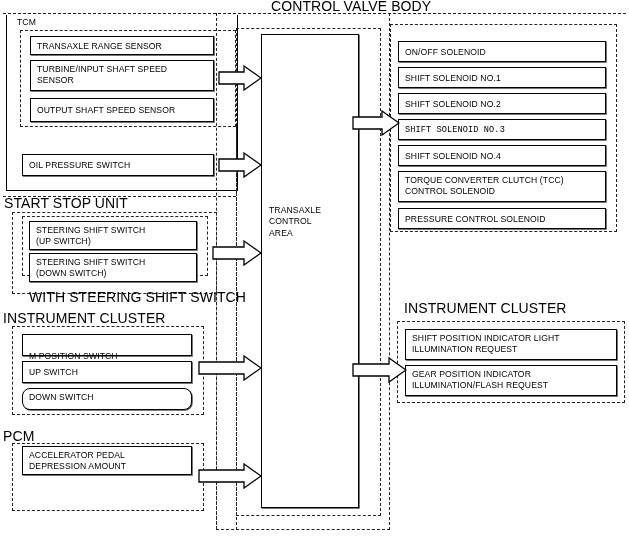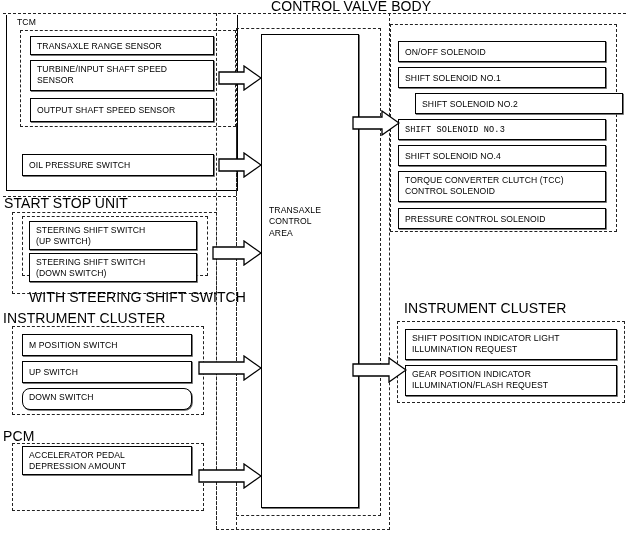--- a/index.html
+++ b/index.html
@@ -89,21 +89,21 @@
   <div class="cbox" style="left:29px;top:221px;width:168px;height:29px;">STEERING SHIFT SWITCH
 (UP SWITCH)</div>
   <div class="cbox" style="left:29px;top:253px;width:168px;height:29px;">STEERING SHIFT SWITCH
 (DOWN SWITCH)</div>
 
   <div class="plabel" style="left:29px;top:292px;">WITH STEERING SHIFT SWITCH</div>
 
   <div class="plabel" style="left:3px;top:313px;">INSTRUMENT CLUSTER</div>
   <div class="dbox" style="left:12px;top:326px;width:192px;height:89px;"></div>
 
-  <div class="cbox" style="left:22px;top:334px;width:170px;height:22px;padding-top:5px;">M POSITION SWITCH</div>
+  <div class="cbox" style="left:22px;top:334px;width:170px;height:22px;padding-top:16px;">M POSITION SWITCH</div>
   <div class="cbox" style="left:22px;top:361px;width:170px;height:22px;padding-top:5px;">UP SWITCH</div>
   <div class="cbox" style="left:22px;top:388px;width:170px;height:22px;border-radius:8px;">DOWN SWITCH</div>
 
   <div class="plabel" style="left:3px;top:431px;">PCM</div>
   <div class="dbox" style="left:12px;top:443px;width:192px;height:68px;"></div>
 
   <div class="cbox" style="left:22px;top:446px;width:170px;height:29px;">ACCELERATOR PEDAL
 DEPRESSION AMOUNT</div>
 
   <div class="abs" style="left:236px;top:126px;width:0;height:66px;border-left:1.2px dashed #222;"></div>
@@ -118,21 +118,21 @@
 
   <div class="cbox" style="left:261px;top:34px;width:98px;height:474px;padding:0;"></div>
   <div class="centertext" style="left:269px;top:205px;">TRANSAXLE
 CONTROL
 AREA</div>
 
   <div class="dbox" style="left:390px;top:24px;width:227px;height:208px;"></div>
 
   <div class="cbox" style="left:398px;top:41px;width:208px;height:21px;padding-top:5px;">ON/OFF SOLENOID</div>
   <div class="cbox" style="left:398px;top:67px;width:208px;height:21px;padding-top:5px;">SHIFT SOLENOID NO.1</div>
-  <div class="cbox" style="left:398px;top:93px;width:208px;height:21px;padding-top:5px;margin-left:17px;">SHIFT SOLENOID NO.2</div>
+  <div class="cbox" style="left:398px;top:93px;width:208px;height:21px;padding-top:5px;">SHIFT SOLENOID NO.2</div>
   <div class="cbox" style="left:398px;top:119px;width:208px;height:21px;padding-top:5px;font-family:Liberation Mono, monospace;">SHIFT SOLENOID NO.3</div>
   <div class="cbox" style="left:398px;top:145px;width:208px;height:21px;padding-top:5px;">SHIFT SOLENOID NO.4</div>
   <div class="cbox" style="left:398px;top:171px;width:208px;height:31px;">TORQUE CONVERTER CLUTCH (TCC)
 CONTROL SOLENOID</div>
   <div class="cbox" style="left:398px;top:208px;width:208px;height:21px;padding-top:5px;">PRESSURE CONTROL SOLENOID</div>
 
   <div class="plabel" style="left:404px;top:303px;">INSTRUMENT CLUSTER</div>
   <div class="dbox" style="left:397px;top:321px;width:228px;height:82px;"></div>
 
   <div class="cbox" style="left:405px;top:329px;width:212px;height:31px;">SHIFT POSITION INDICATOR LIGHT

